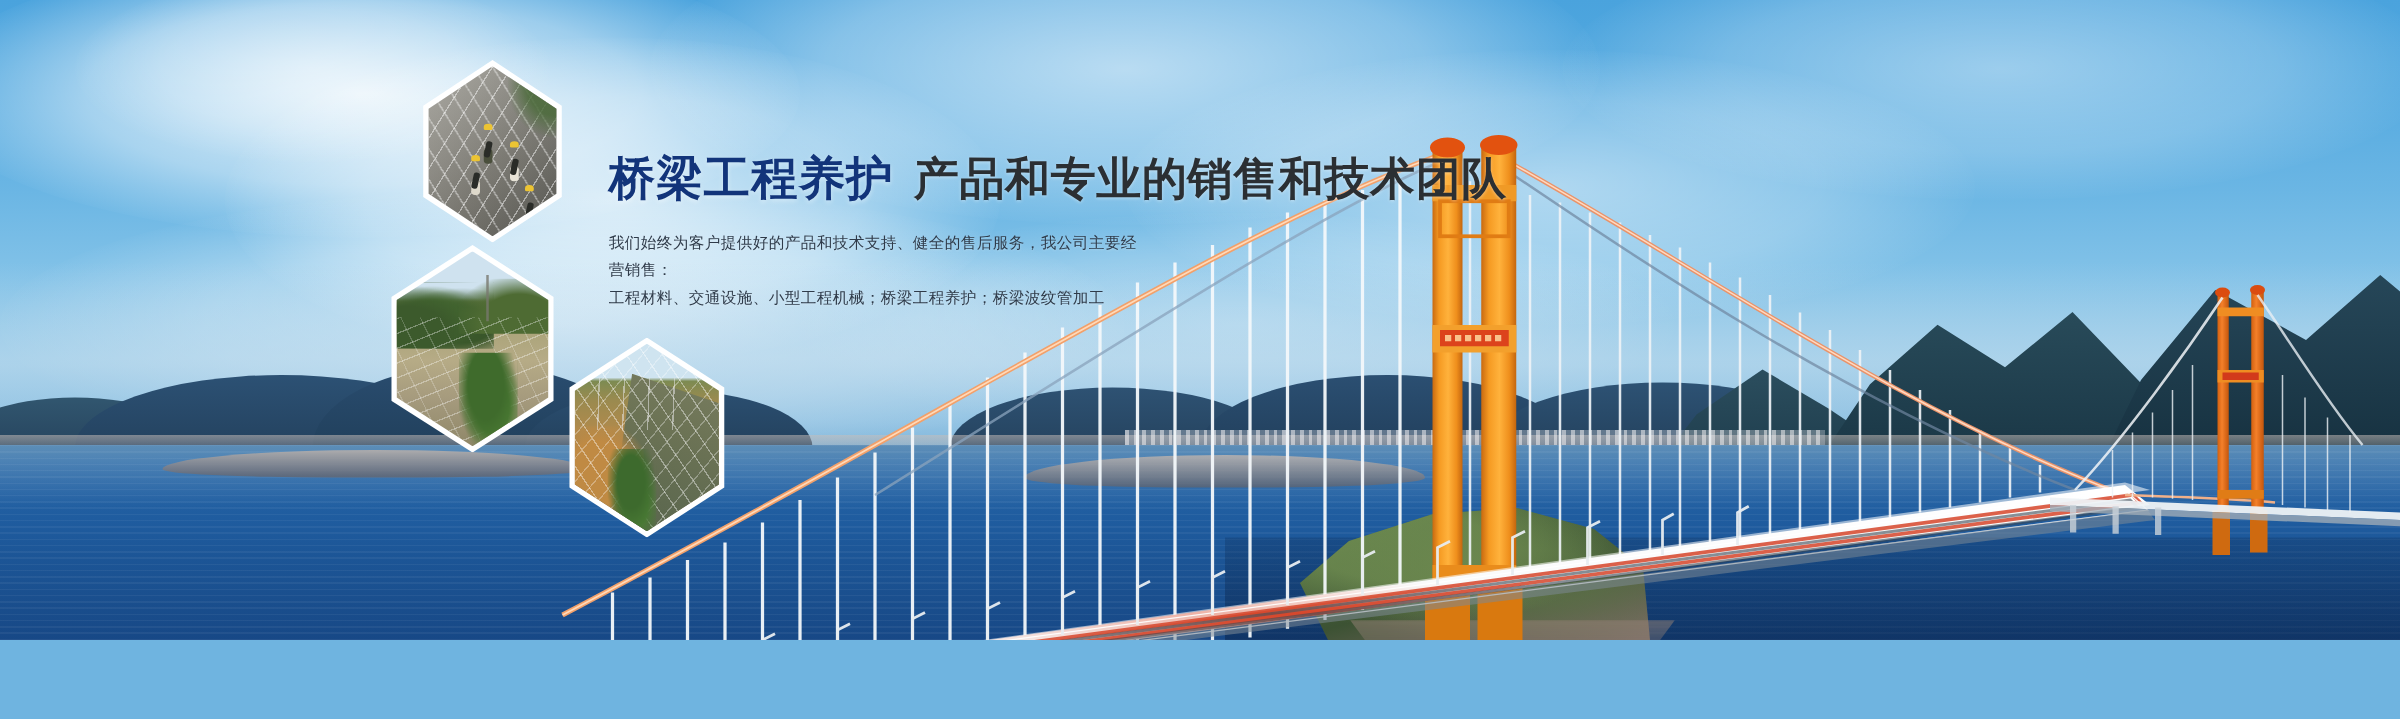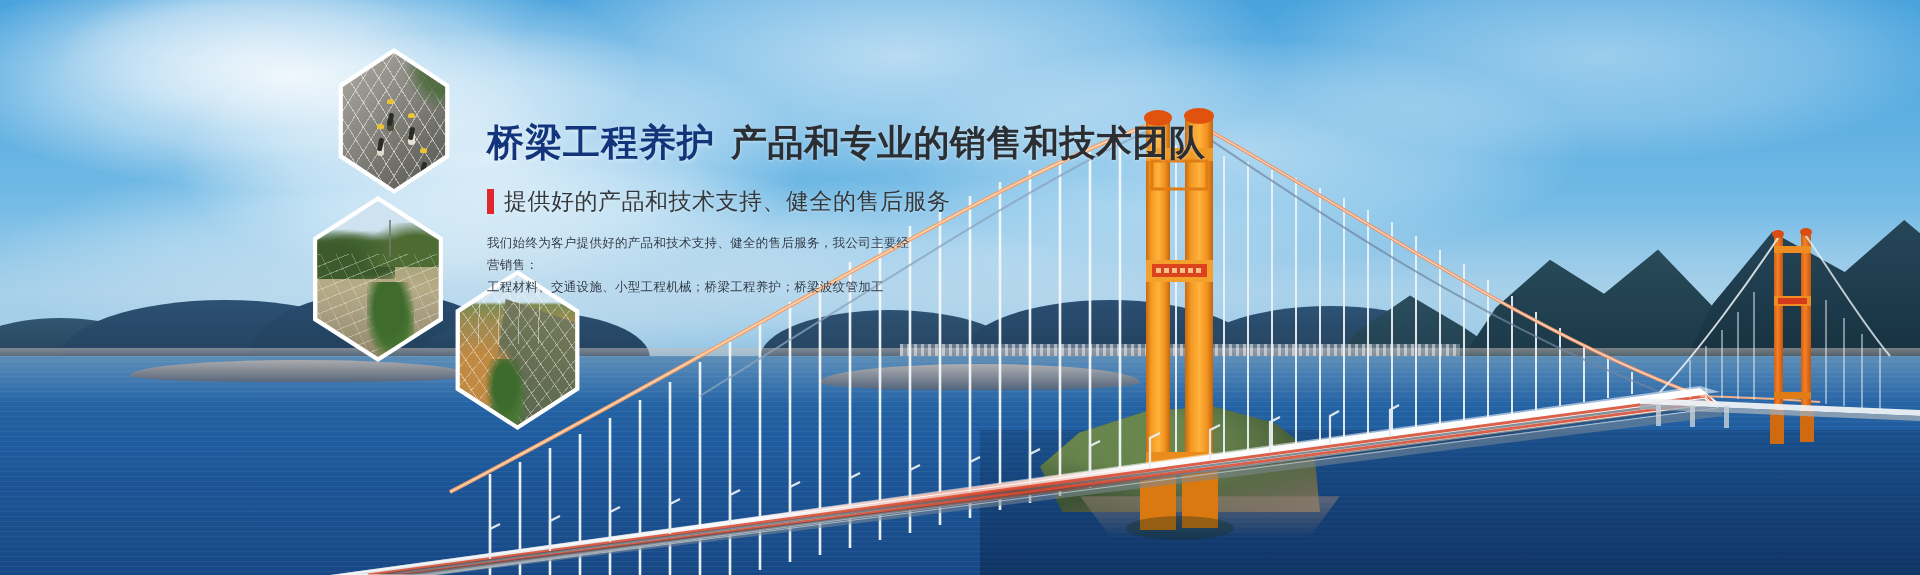--- a/index.html
+++ b/index.html
@@ -2,21 +2,21 @@
 <html><head>
 <meta charset="utf-8">
 <style>
   * { margin:0; padding:0; box-sizing:border-box; }
   html, body {
     width:1920px; height:575px; overflow:hidden;
     font-family:"Liberation Sans", sans-serif;
     background:#6fb4e0;
   }
   #banner {
-    position:relative; width:1920px; height:575px; overflow:hidden;
+    position:relative; width:1920px; height:512px; overflow:hidden;
   }
 
   
   .sky {
     position:absolute; inset:0;
     background:
       linear-gradient(180deg,
         #4aa3dd 0%, #55aae0 14%, #6bb6e4 30%,
         #84c3e8 44%, #9ccfeb 56%, #86c0e4 66%,
         #5f9fce 75%, #3f7fb4 83%, #2f6ea6 100%);
@@ -572,24 +572,20 @@
       </div>
     </div>
   </div>
 
   <div class="copy">
     <div class="headline">
       <span class="h-main">桥梁工程养护</span>
       <span class="h-sub">产品和专业的销售和技术团队</span>
     </div>
 
-    <div class="subline">
-      <span class="redbar"></span>
-      <span class="subline-text">提供好的产品和技术支持、健全的售后服务</span>
-    </div>
 
     <div class="body">
       <p>我们始终为客户提供好的产品和技术支持、健全的售后服务，我公司主要经营销售：</p>
       <p>工程材料、交通设施、小型工程机械；桥梁工程养护；桥梁波纹管加工</p>
     </div>
   </div>
 
 </div>
 
 </body></html>

